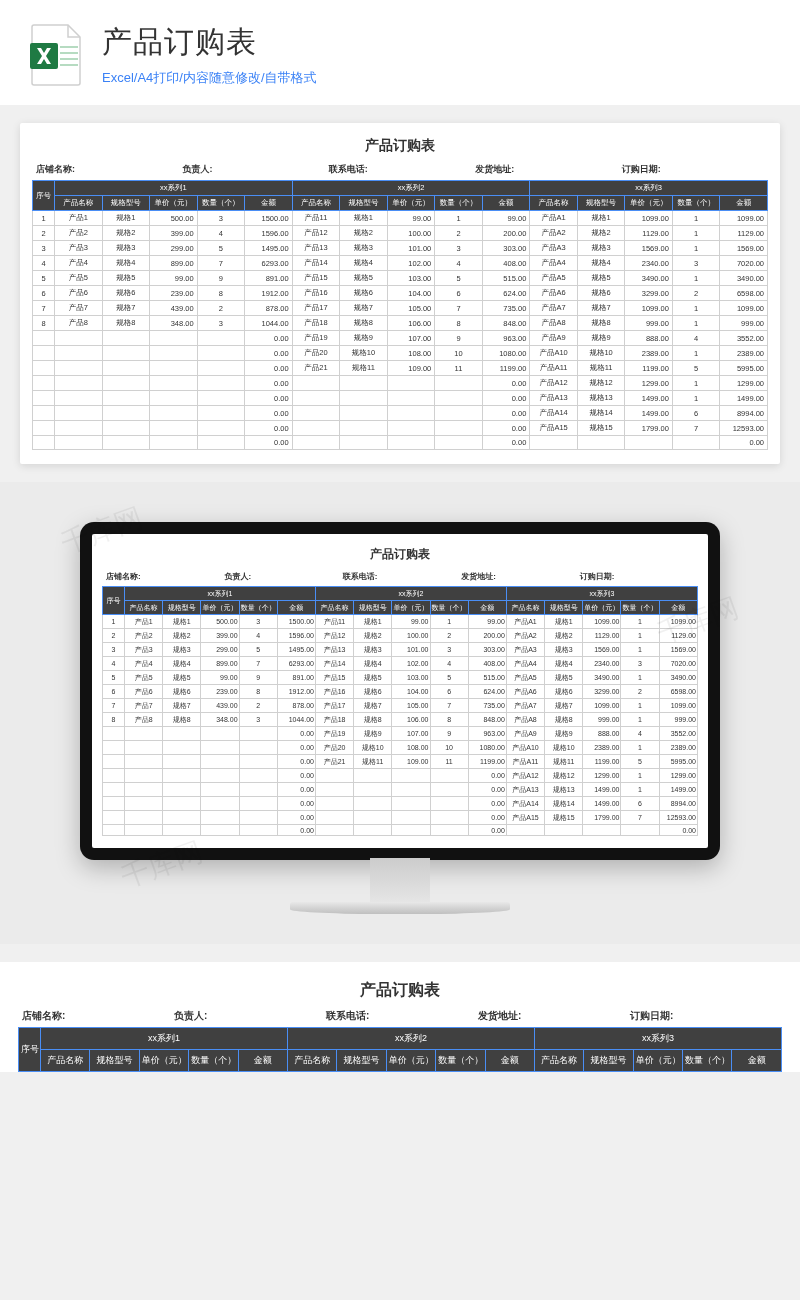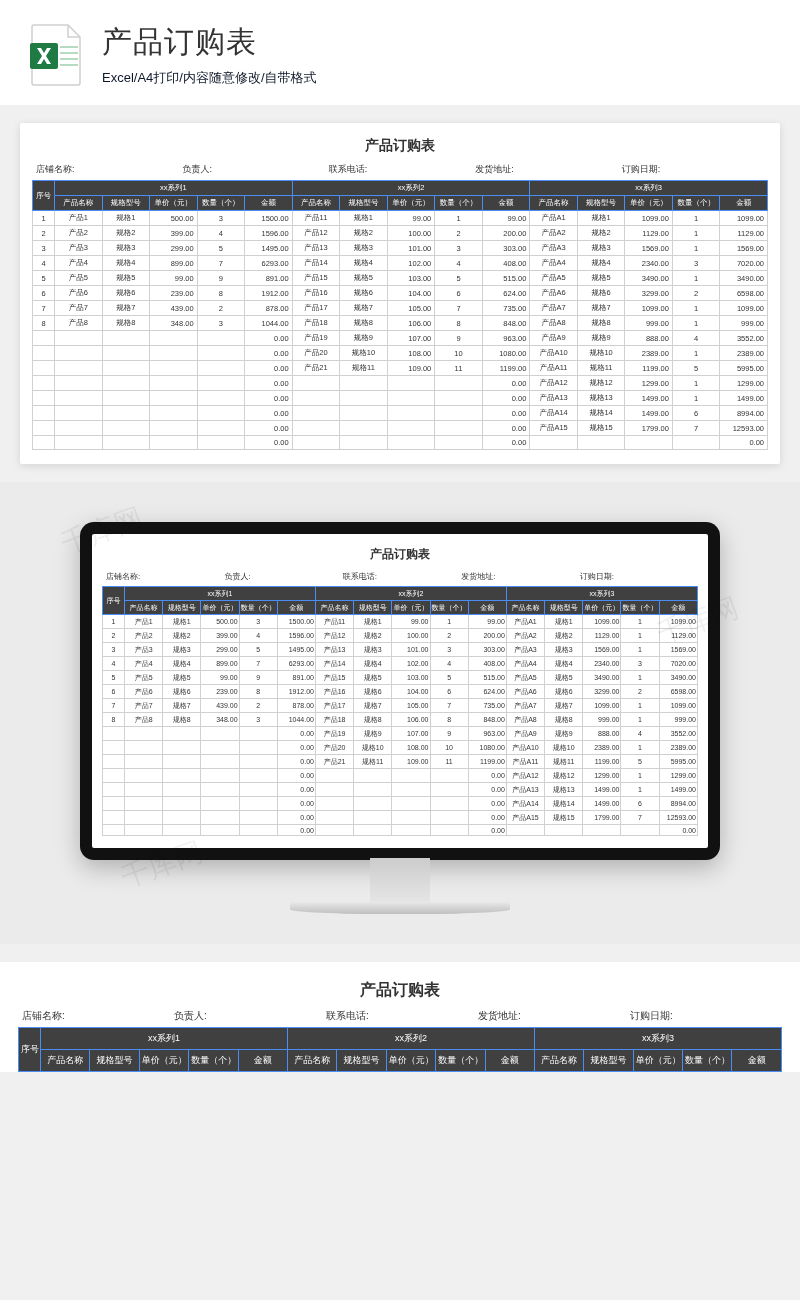--- a/index.html
+++ b/index.html
@@ -17,30 +17,30 @@
     align-items: center;
     gap: 18px;
   }
   .xls-ico {
     width: 54px; height: 64px;
     position: relative;
   }
   .xls-ico svg { width: 100%; height: 100%; }
   .htxt { display:flex; flex-direction:column; gap:6px;}
   .htitle { font-size: 30px; font-weight: 300; color:#333; letter-spacing:1px;}
-  .hsub { font-size: 13px; color:#0f172a;}
+  .hsub { font-size: 13px; color:#3b82f6;}
   .sheet-wrap {
     background:#fff;
     margin: 18px 20px;
     padding: 10px 12px 14px;
     box-shadow: 0 2px 8px rgba(0,0,0,.12);
     border-radius:2px;
   }
   .sheet-title { text-align:center; font-weight:700; font-size:14px; padding:4px 0 6px;}
-  .info-row { display:flex; font-size:9px; color:#333; padding:2px 4px 4px; gap:4px;}
+  .info-row { display:flex; font-size:9px; color:#333; padding:2px 4px 4px; gap:4px;font-weight:bold;}
   .info-row span { flex:1; white-space:nowrap;}
   table { border-collapse:collapse; width:100%; table-layout:fixed;}
   th,td { border:1px solid #d0d0d0; font-size:7.5px; text-align:center; padding:2px 1px; overflow:hidden; white-space:nowrap;}
   th { background:#404040; color:#fff; font-weight:500; border-color:#4a8ef5;}
   td.num { text-align:right; padding-right:3px;}
   .seq-col { width:22px;}
   .monitor-sec {
     background:#ebebeb;
     padding: 40px 0 30px;
     display:flex; justify-content:center;

